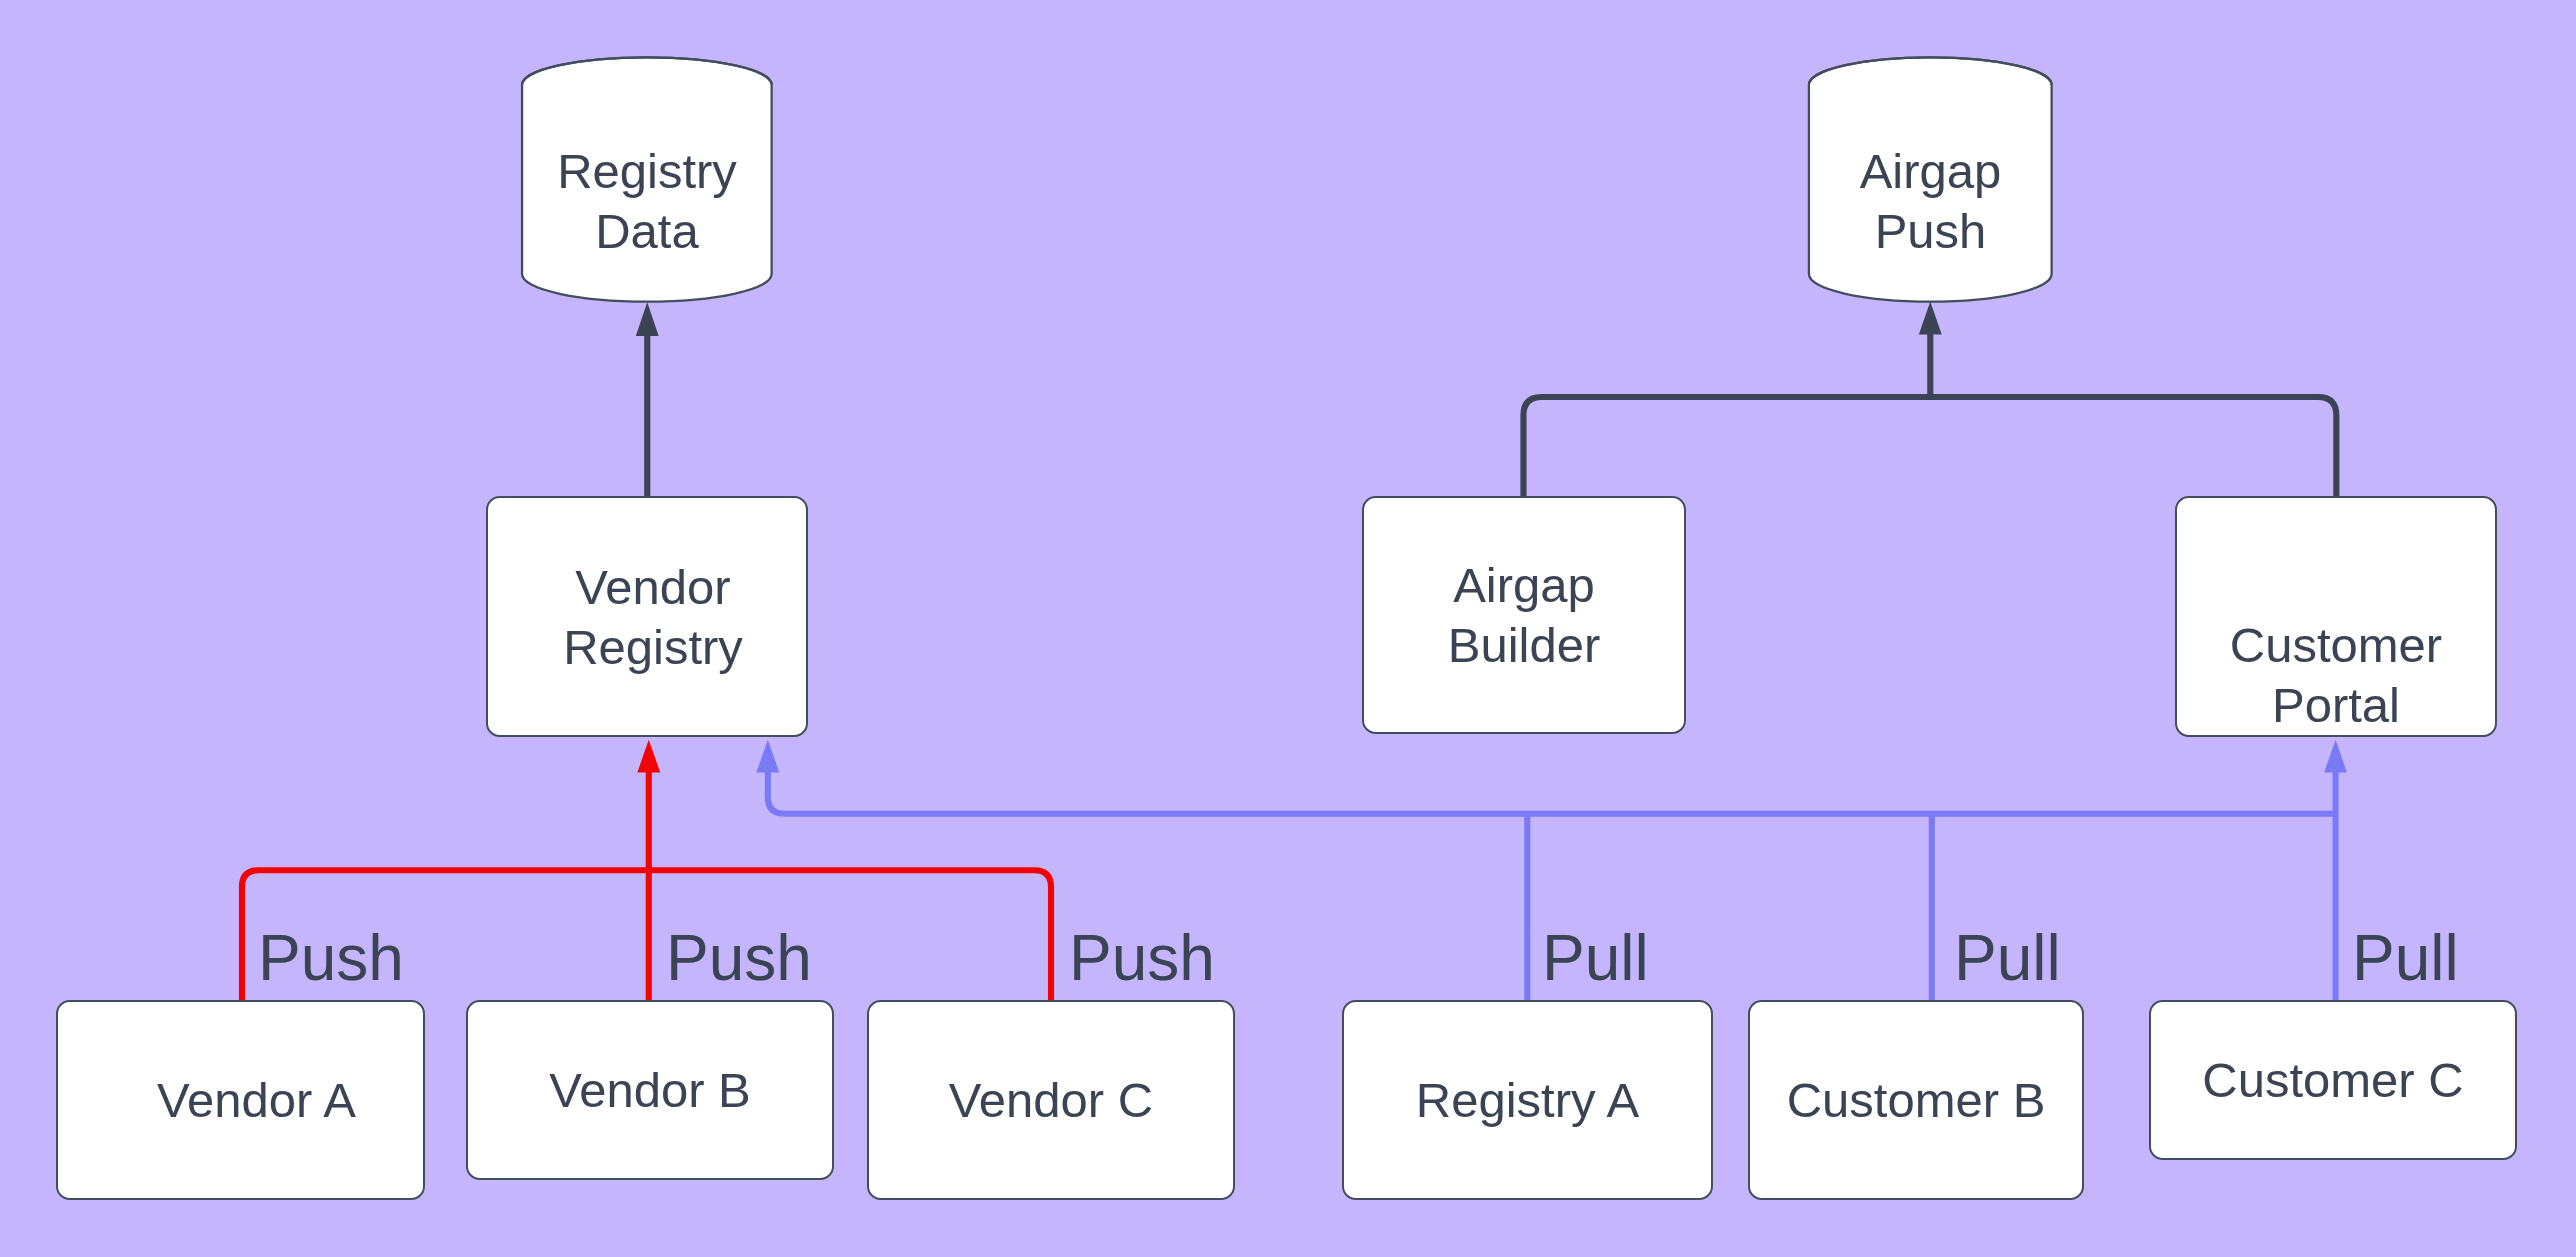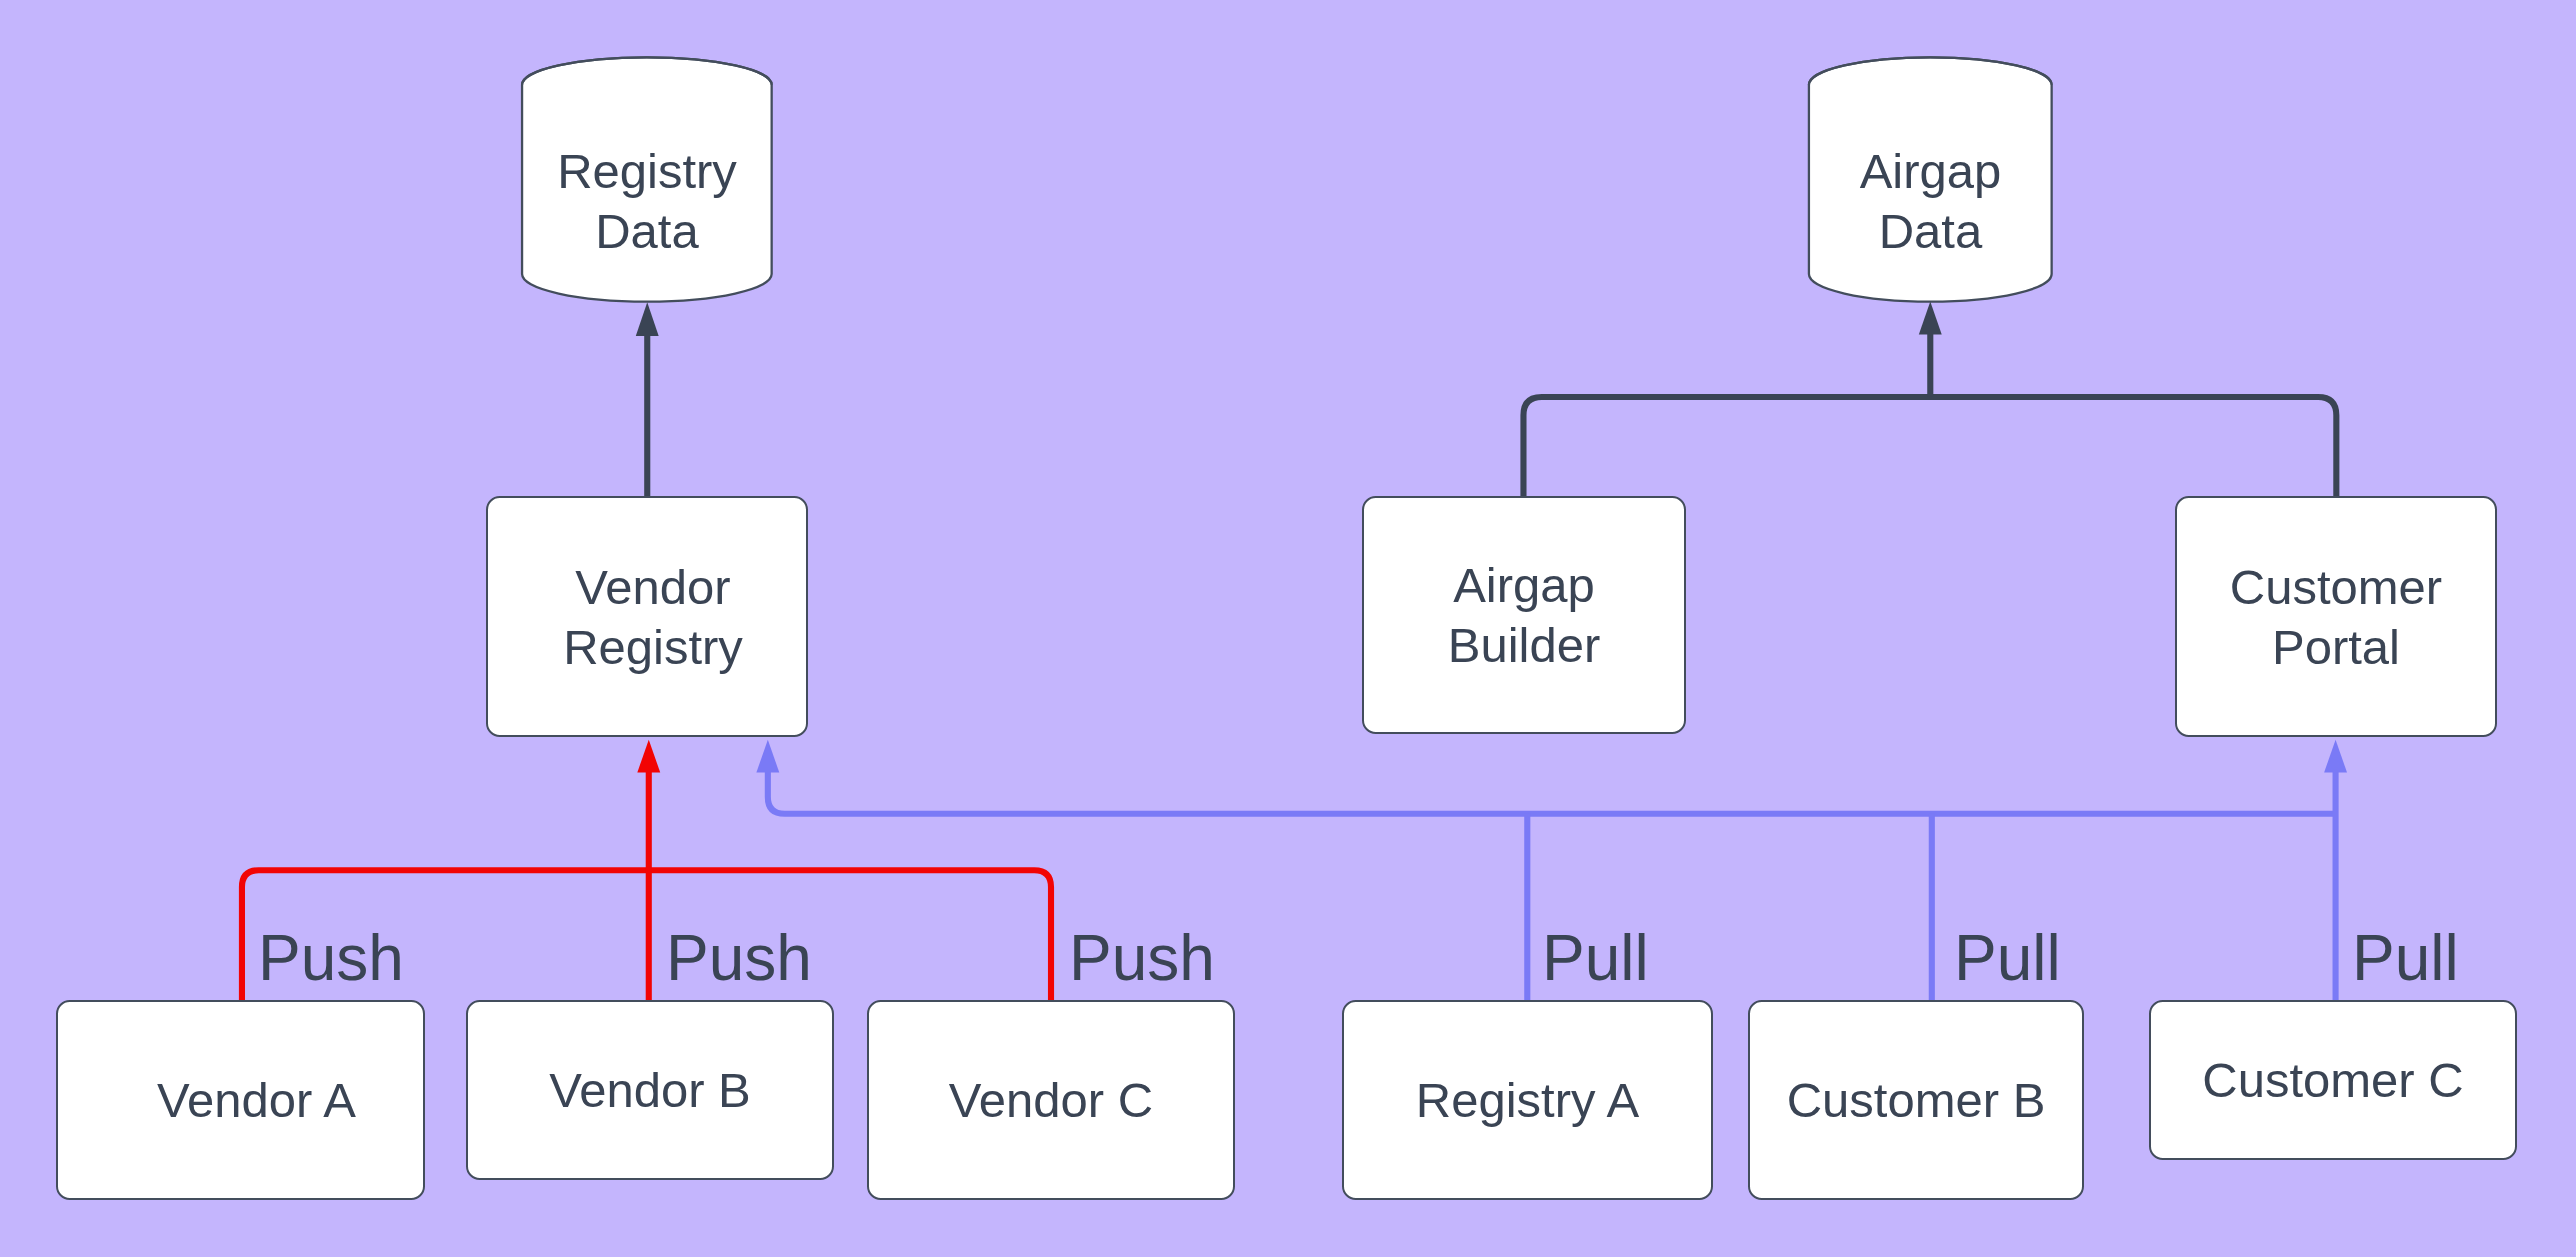--- a/index.html
+++ b/index.html
@@ -106,30 +106,30 @@
     <path class="edge blue" d="M 2001 1066 L 2001 1310"></path>
     <path class="edge blue" d="M 2531 1066 L 2531 1310"></path>
     <path class="edge blue" d="M 3060 1310 L 3060 1010"></path>
     <polygon class="arrow blue" points="3060,969 3045,1012 3075,1012"></polygon>
   </svg>
 
   <div class="cyl-label" style="left:522px; top:107px; width:250px; height:188px;">
     <span class="lbl">Registry Data</span>
   </div>
   <div class="cyl-label" style="left:1809px; top:107px; width:243px; height:188px;">
-    <span class="lbl">Airgap Data</span>
+    <span class="lbl">Airgap Push</span>
   </div>
 
   <div class="node-box" style="left:486px; top:496px; width:322px; height:241px;padding-left:12px;">
     <span class="lbl">Vendor Registry</span>
   </div>
   <div class="node-box" style="left:1362px; top:496px; width:324px; height:238px;">
     <span class="lbl">Airgap Builder</span>
   </div>
-  <div class="node-box" style="left:2175px; top:496px; width:322px; height:241px;">
+  <div class="node-box" style="left:2175px; top:496px; width:322px; height:241px;align-items:flex-end;">
     <span class="lbl">Customer Portal</span>
   </div>
 
   <div class="node-box" style="left:56px; top:1000px; width:369px; height:200px;padding-left:32px;">
     <span class="lbl">Vendor A</span>
   </div>
   <div class="node-box" style="left:466px; top:1000px; width:368px; height:180px;">
     <span class="lbl">Vendor B</span>
   </div>
   <div class="node-box" style="left:867px; top:1000px; width:368px; height:200px;">

